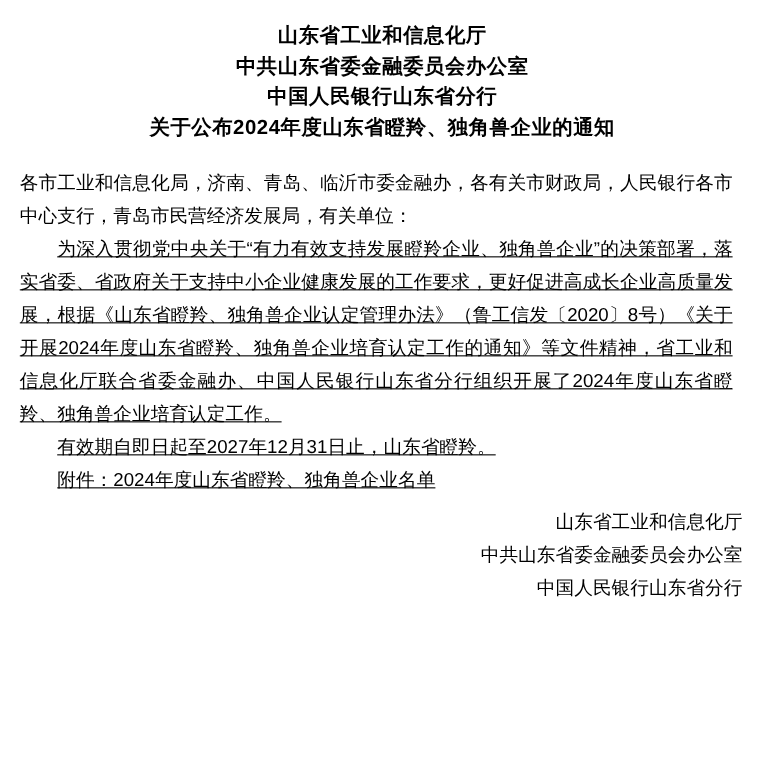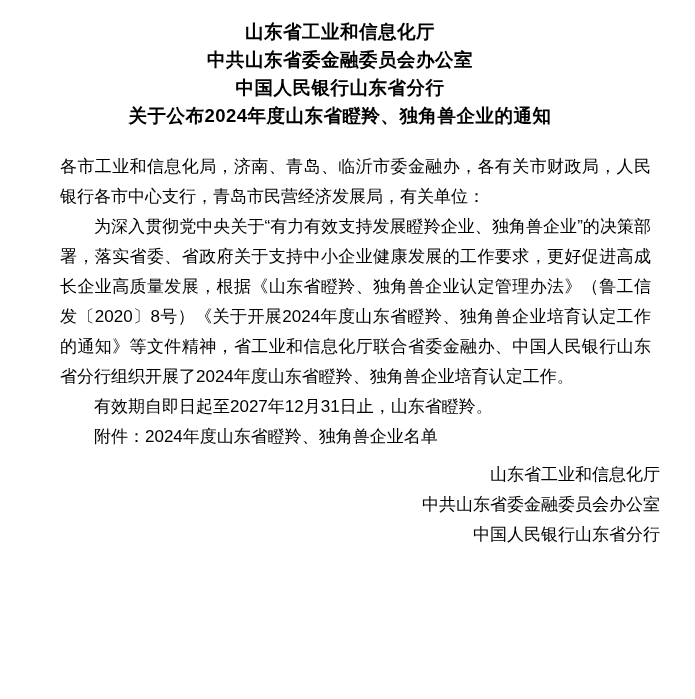--- a/index.html
+++ b/index.html
@@ -8,49 +8,49 @@
     background: #ffffff;
   }
   body {
     width: 695px;
     height: 699px;
     overflow: hidden;
     color: #000000;
     font-family: "Liberation Sans", sans-serif;
   }
   .doc {
-    padding: 18px 15px 0 0;
+    padding: 18px 0 0 0;
     border-radius: 32px;
   }
   .title-block {
     padding: 0 18px;
   }
   .title-line {
     text-align: center;
     font-weight: bold;
     font-size: 18.5px;
     line-height: 28px;
     letter-spacing: 0.5px;
     white-space: nowrap;
   }
   .body-block {
     margin-top: 22px;
     padding: 0 29px 0 18px; 
     font-size: 17px;
     line-height: 30px;
     text-align: justify;
     text-justify: inter-ideograph;
-    margin-left: 42px;
   }
   .para {
     margin: 0;
     text-indent: 0;
   }
   .para.indent {
     text-indent: 2em;
+    text-decoration: underline;
   }
   .signature-block {
     margin-top: 8px;
     padding: 0 20px 0 18px;
     font-size: 17px;
     line-height: 30px;
     text-align: right;
   }
   .signature-line {
     white-space: nowrap;

